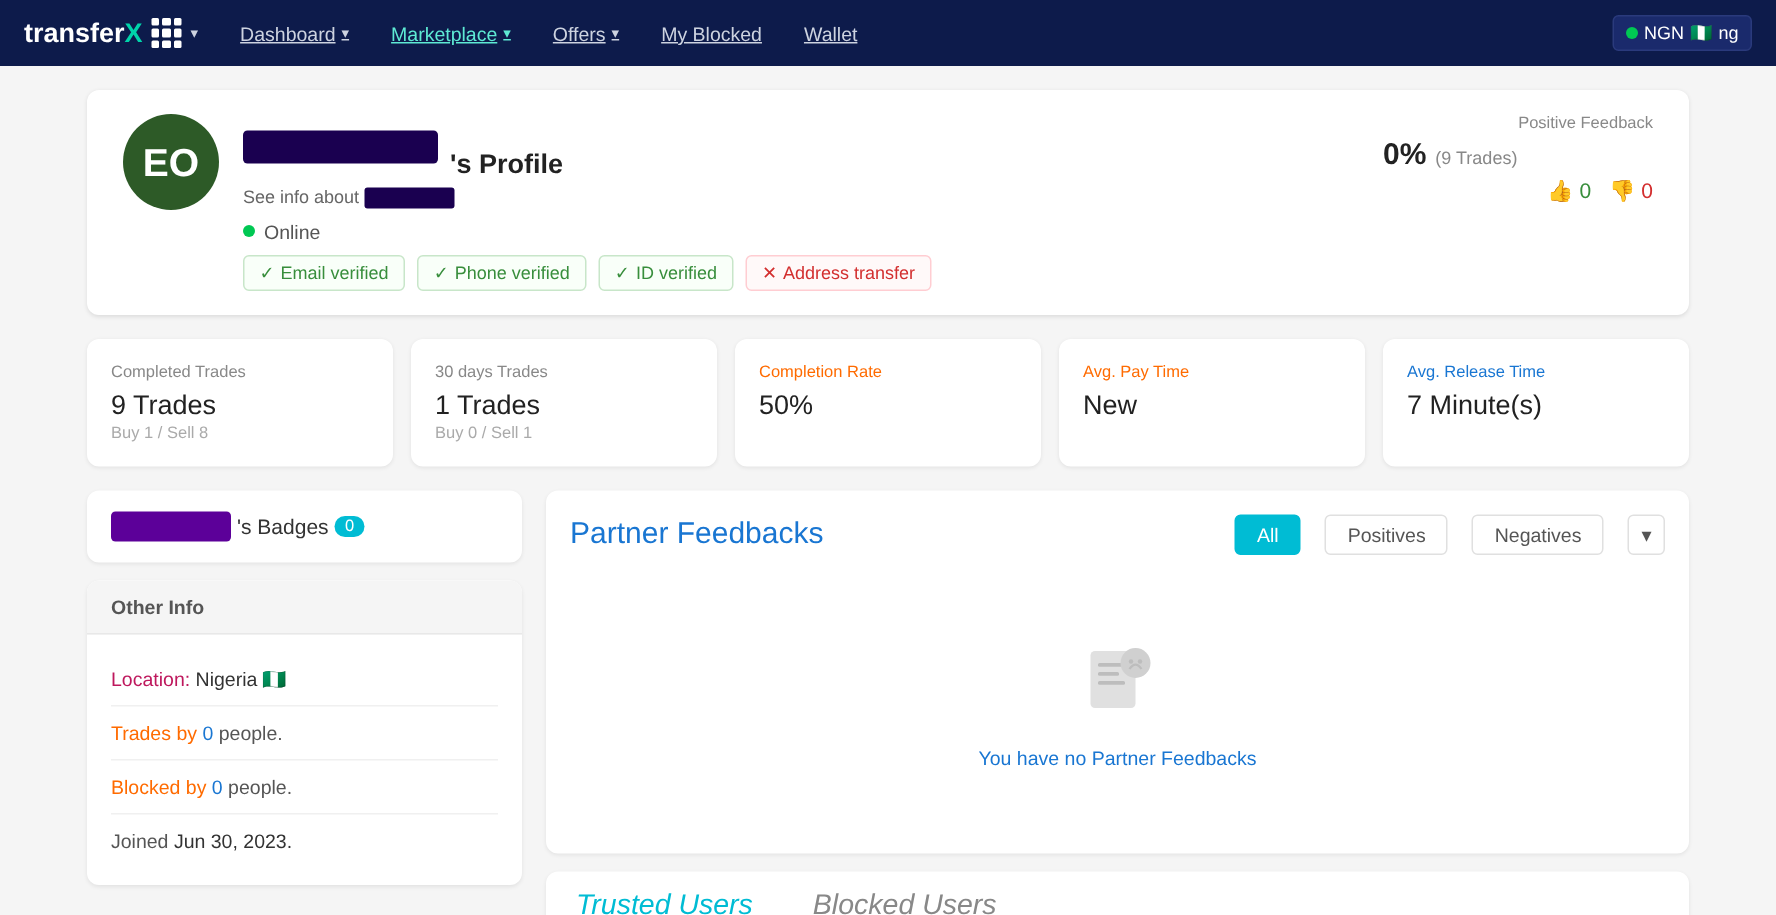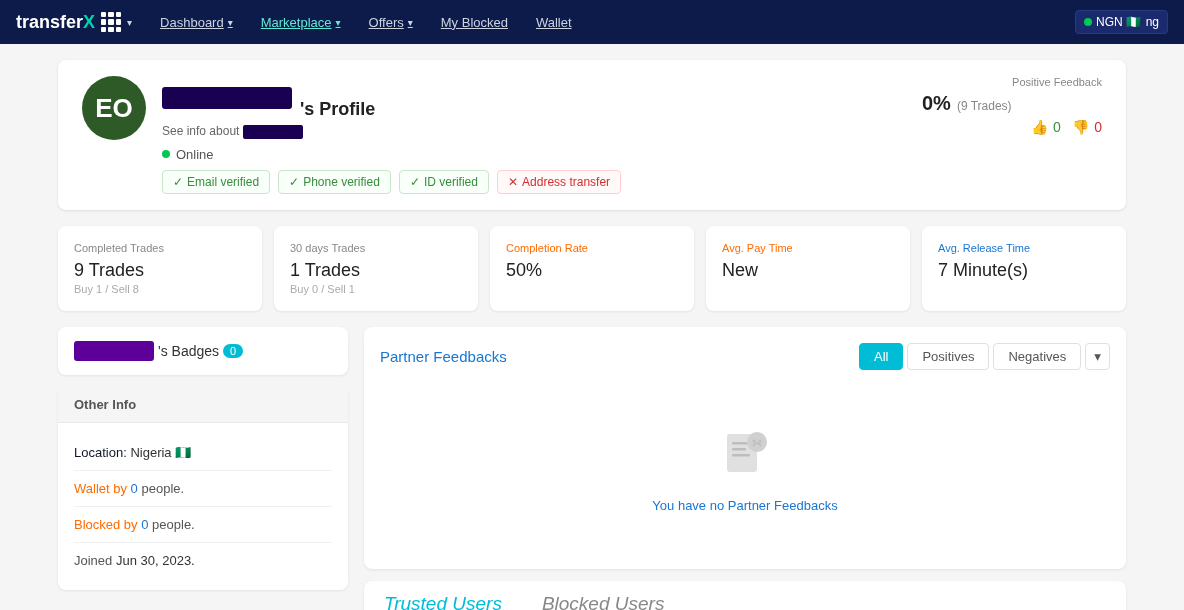--- a/index.html
+++ b/index.html
@@ -284,49 +284,49 @@
     .other-info-body {
       padding: 12px 16px;
     }
     .info-row {
       padding: 10px 0;
       border-bottom: 1px solid #f0f0f0;
       font-size: 13px;
       color: #555;
     }
     .info-row:last-child { border-bottom: none; }
-    .info-label { color: #0f172a; }
+    .info-label { color: #be185d; }
     .info-value { color: #333; font-weight: 500; }
     .info-link { color: #ff6b00; }
     .info-highlight { color: #1976d2; font-weight: 500; }
 
     
     .right-panel {}
     .feedbacks-card {
       background: white;
       border-radius: 8px;
       padding: 16px;
       box-shadow: 0 1px 3px rgba(0,0,0,0.08);
       margin-bottom: 12px;
     }
     .feedbacks-header {
       display: flex;
       align-items: center;
       justify-content: space-between;
       margin-bottom: 16px;
     }
     .feedbacks-title {
-      font-size: 15px;
+      font-size: 20px;
       color: #333;
     }
     .feedbacks-title span { color: #1976d2; }
     .feedback-filter {
       display: flex;
       align-items: center;
-      gap: 4px;
+      gap: 16px;
     }
     .filter-btn {
       border: 1px solid #e0e0e0;
       background: white;
       border-radius: 4px;
       padding: 5px 14px;
       font-size: 13px;
       cursor: pointer;
       color: #555;
     }
@@ -542,21 +542,21 @@
 
       <div class="other-info-card">
         <div class="other-info-header">Other Info</div>
         <div class="other-info-body">
           <div class="info-row">
             <span class="info-label">Location:</span>
             <span class="info-value">Nigeria</span>
             <span>🇳🇬</span>
           </div>
           <div class="info-row">
-            <span class="info-link">Wallet by</span>
+            <span class="info-link">Trades by</span>
             <span> </span>
             <span class="info-highlight">0</span>
             <span> </span>
             <span>people.</span>
           </div>
           <div class="info-row">
             <span class="info-link">Blocked by</span>
             <span> </span>
             <span class="info-highlight">0</span>
             <span> </span>

